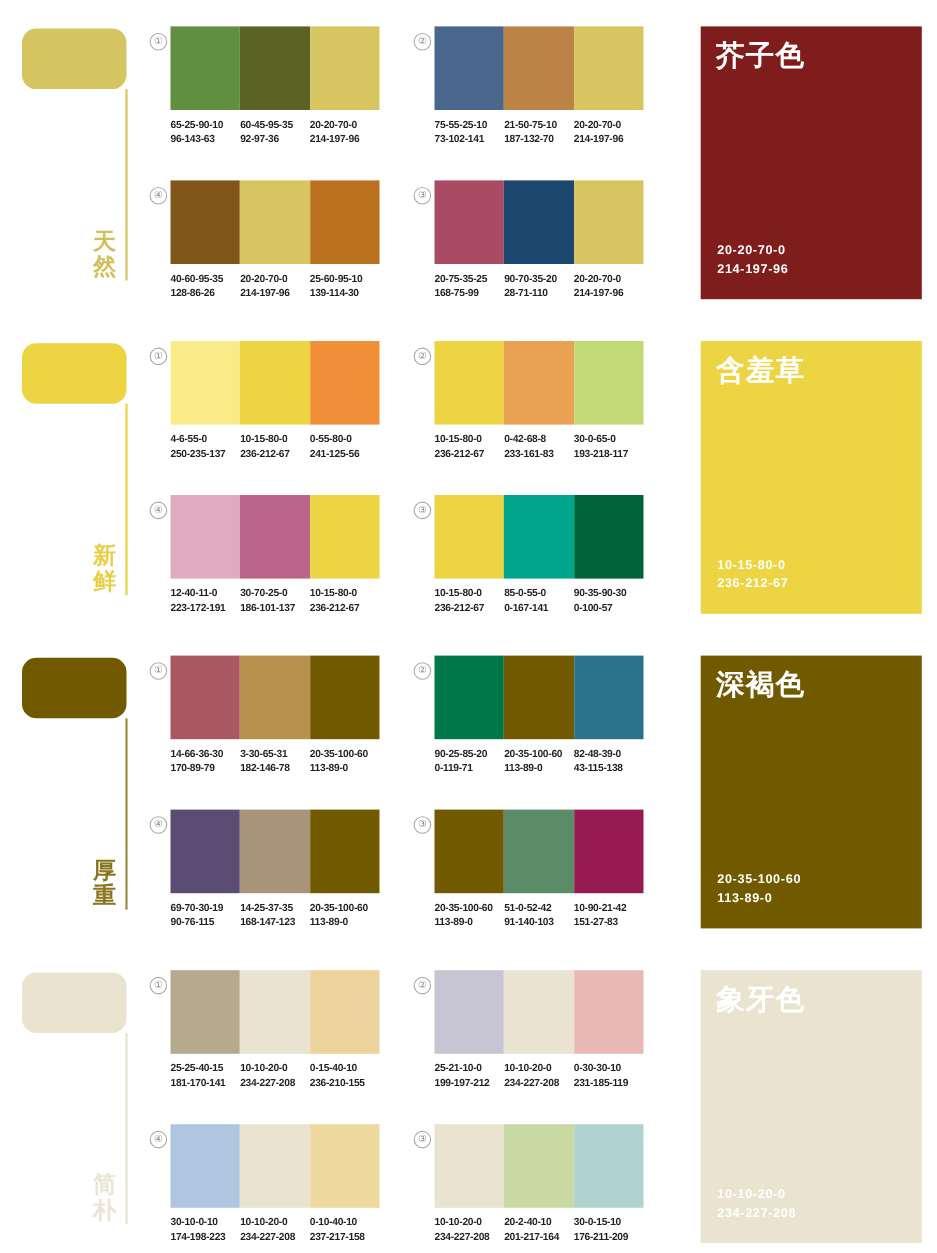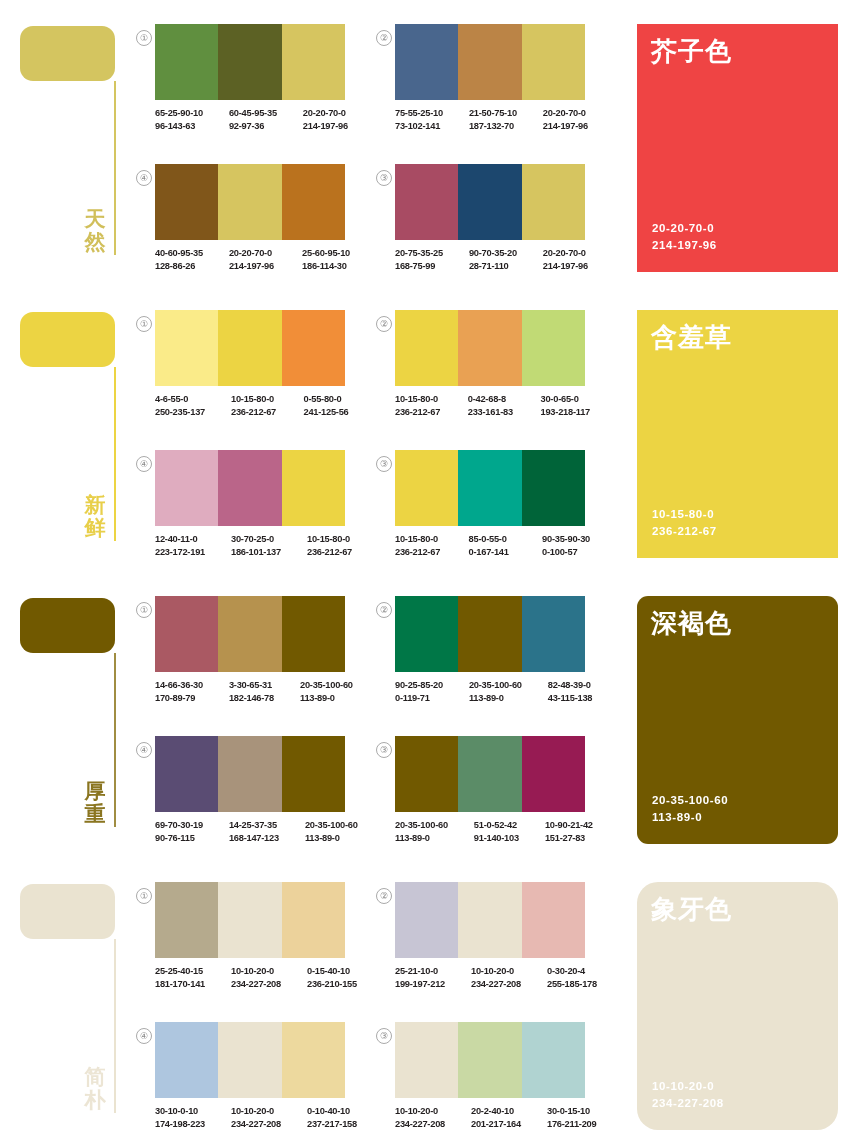--- a/index.html
+++ b/index.html
@@ -104,21 +104,20 @@
     width: 63.3px;
     height: 76px;
   }
 
   .codes {
     position: absolute;
     left: 19px;
     top: 83px;
     width: 195px;
     display: flex;
-    gap: 26px;
   }
   .code-cell {
     width: 63.3px;
     font-size: 9.3px;
     font-weight: bold;
     line-height: 13px;
     color: #231f20;
     letter-spacing: -0.25px;
     font-family: "Liberation Sans", "DejaVu Sans", sans-serif;
     white-space: nowrap;
@@ -226,21 +225,21 @@
           <div class="code-cell">
             <span class="cmyk">40-60-95-35</span>
             <span class="rgb">128-86-26</span>
           </div>
           <div class="code-cell">
             <span class="cmyk">20-20-70-0</span>
             <span class="rgb">214-197-96</span>
           </div>
           <div class="code-cell">
             <span class="cmyk">25-60-95-10</span>
-            <span class="rgb">186-114-30</span>
+            <span class="rgb">139-114-30</span>
           </div>
         </div>
       </div>
       <div class="group col2 row2">
         <div class="num">③</div>
         <div class="swatches">
           <div class="swatch" style="background: rgb(168, 75, 99);"></div>
           <div class="swatch" style="background: rgb(28, 71, 110);"></div>
           <div class="swatch" style="background: rgb(214, 197, 96);"></div>
         </div>
@@ -252,21 +251,21 @@
           <div class="code-cell">
             <span class="cmyk">90-70-35-20</span>
             <span class="rgb">28-71-110</span>
           </div>
           <div class="code-cell">
             <span class="cmyk">20-20-70-0</span>
             <span class="rgb">214-197-96</span>
           </div>
         </div>
       </div>
-      <div class="feature" style="background: #ef4444;">
+      <div class="feature" style="background: #7f1d1d;">
         <div class="feature-name">芥子色</div>
         <div class="feature-codes">
           <span>20-20-70-0</span>
           <span>214-197-96</span>
         </div>
       </div>
     </div>
     <div class="section" style="top: 286px;">
       <div class="key-col">
         <div class="key-chip" title="含羞草" style="background: rgb(236, 212, 67);"></div>
@@ -462,21 +461,21 @@
           <div class="code-cell">
             <span class="cmyk">51-0-52-42</span>
             <span class="rgb">91-140-103</span>
           </div>
           <div class="code-cell">
             <span class="cmyk">10-90-21-42</span>
             <span class="rgb">151-27-83</span>
           </div>
         </div>
       </div>
-      <div class="feature" style="background: rgb(113, 89, 0); border-radius: 11px;">
+      <div class="feature" style="background: rgb(113, 89, 0);">
         <div class="feature-name">深褐色</div>
         <div class="feature-codes">
           <span>20-35-100-60</span>
           <span>113-89-0</span>
         </div>
       </div>
     </div>
     <div class="section" style="top: 858px;">
       <div class="key-col">
         <div class="key-chip" title="象牙色" style="background: rgb(234, 227, 208);"></div>
@@ -518,22 +517,22 @@
         <div class="codes">
           <div class="code-cell">
             <span class="cmyk">25-21-10-0</span>
             <span class="rgb">199-197-212</span>
           </div>
           <div class="code-cell">
             <span class="cmyk">10-10-20-0</span>
             <span class="rgb">234-227-208</span>
           </div>
           <div class="code-cell">
-            <span class="cmyk">0-30-20-4</span>
-            <span class="rgb">255-185-178</span>
+            <span class="cmyk">0-30-30-10</span>
+            <span class="rgb">231-185-119</span>
           </div>
         </div>
       </div>
       <div class="group col1 row2">
         <div class="num">④</div>
         <div class="swatches">
           <div class="swatch" style="background: rgb(174, 198, 223);"></div>
           <div class="swatch" style="background: rgb(234, 227, 208);"></div>
           <div class="swatch" style="background: rgb(237, 217, 158);"></div>
         </div>
@@ -567,21 +566,21 @@
           <div class="code-cell">
             <span class="cmyk">20-2-40-10</span>
             <span class="rgb">201-217-164</span>
           </div>
           <div class="code-cell">
             <span class="cmyk">30-0-15-10</span>
             <span class="rgb">176-211-209</span>
           </div>
         </div>
       </div>
-      <div class="feature" style="background: rgb(234, 227, 208); border-radius: 21px;">
+      <div class="feature" style="background: rgb(234, 227, 208);">
         <div class="feature-name">象牙色</div>
         <div class="feature-codes">
           <span>10-10-20-0</span>
           <span>234-227-208</span>
         </div>
       </div>
     </div>
   </div>
 
 </body></html>

